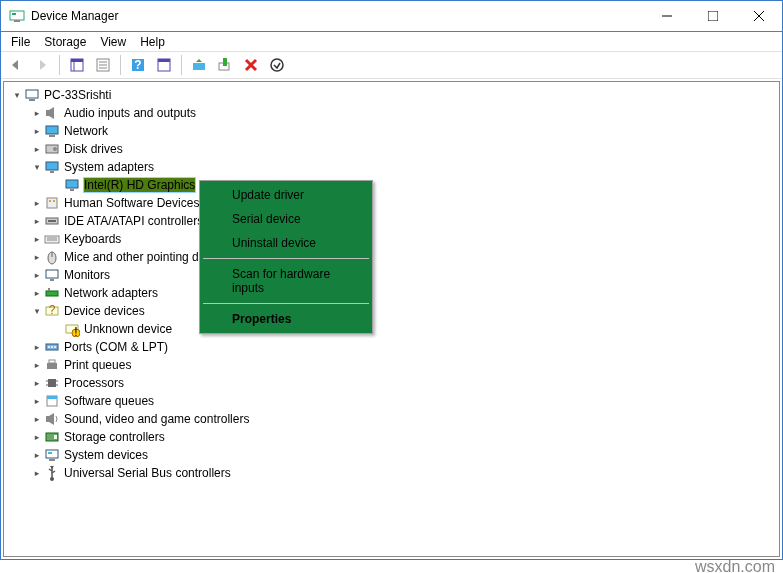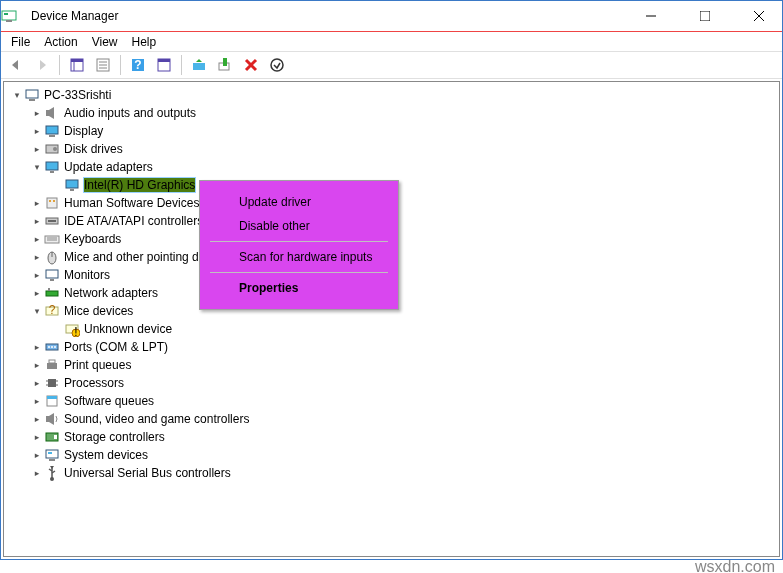--- a/index.html
+++ b/index.html
@@ -1,32 +1,32 @@
 <!DOCTYPE html>
 <html><head>
 <meta charset="utf-8">
 <style>
 * { margin: 0; padding: 0; box-sizing: border-box; font-family: "Segoe UI", Tahoma, sans-serif; font-size: 12px; }
 body { background: #fff; }
 .window { width: 783px; height: 560px; border: 1px solid #3a79c6; background: #fff; display: flex; flex-direction: column; }
-.titlebar { height: 30px; display: flex; align-items: center; padding-left: 0; background: #fff; gap: 8px; }
+.titlebar { height: 30px; display: flex; align-items: center; padding-left: 8px; background: #fff; }
 .titlebar .app-icon { width: 16px; height: 16px; margin-right: 6px; }
 .titlebar .title { flex: 1; font-size: 12px; }
 .winbtn { width: 46px; height: 30px; display: flex; align-items: center; justify-content: center; }
 .menubar { height: 20px; display: flex; gap: 14px; padding: 0 10px; align-items: center; border-top: 1px solid #ef4444; }
 .menubar span { cursor: default; }
 .toolbar { height: 28px; display: flex; align-items: center; padding: 0 4px; gap: 4px; border-top: 1px solid #e0e0e0; border-bottom: 1px solid #e0e0e0; }
 .tbtn { width: 22px; height: 22px; display: flex; align-items: center; justify-content: center; border: 1px solid transparent; }
 .tsep { width: 1px; height: 20px; background: #ccc; margin: 0 2px; }
 .content { flex: 1; border: 1px solid #888; margin: 2px; overflow: auto; padding: 4px 2px; position: relative; }
 .node { display: flex; align-items: center; height: 18px; white-space: nowrap; cursor: default; }
 .twisty { width: 14px; display: flex; align-items: center; justify-content: center; color: #555; font-size: 9px; }
 .nicon { width: 16px; height: 16px; margin-right: 4px; display: flex; align-items: center; justify-content: center; }
 .sel { background: #4d7c0f; outline: 1px solid #99d1ff; }
-.ctxmenu { position: absolute; left: 195px; top: 98px; width: 200px; background: #d946ef; border: 1px solid #a0a0a0; box-shadow: 2px 2px 3px rgba(0,0,0,.3); padding: 9px; }
+.ctxmenu { position: absolute; left: 195px; top: 98px; width: 174px; background: #15803d; border: 1px solid #a0a0a0; box-shadow: 2px 2px 3px rgba(0,0,0,.3); padding: 2px; }
 .ctxitem { padding: 5px 14px 5px 30px; cursor: default; }
 .ctxsep { height: 1px; background: #c0c0c0; margin: 3px 1px; }
 .bold { font-weight: bold; }
 .watermark { position: fixed; left: 0; right: 0; text-align: right; padding-right: 8px; top: 558px; font-size: 16px; color: #888; }
 svg { display: block; }
 </style>
 </head>
 <body>
 
 <div class="window">
@@ -52,21 +52,21 @@
     <div class="winbtn">
         <svg width="10" height="10">
           <line x1="0" y1="0" x2="10" y2="10" stroke="#000"></line>
           <line x1="10" y1="0" x2="0" y2="10" stroke="#000"></line>
         </svg>
       </div>
   </div>
 
   <div class="menubar">
     <span>File</span>
-    <span>Action</span>
+    <span>Storage</span>
     <span>View</span>
     <span>Help</span>
   </div>
 
   <div class="toolbar">
     <div class="tbtn">
         <svg width="16" height="16">
           <path d="M10 3 L4 8 L10 13 Z" fill="#888"></path>
         </svg>
       </div>
@@ -153,41 +153,41 @@
         <span>Audio inputs and outputs</span>
       </div>
       <div class="node" style="padding-left:24px">
         <span class="twisty">▸</span>
         <span class="nicon">
           <svg width="16" height="16">
             <rect x="2" y="3" width="12" height="8" fill="#4ab4e8" stroke="#357"></rect>
             <rect x="5" y="12" width="6" height="2" fill="#888"></rect>
           </svg>
         </span>
-        <span>Display</span>
+        <span>Network</span>
       </div>
       <div class="node" style="padding-left:24px">
         <span class="twisty">▸</span>
         <span class="nicon">
           <svg width="16" height="16">
             <rect x="2" y="4" width="12" height="8" fill="#ccc" stroke="#666"></rect>
             <circle cx="11" cy="8" r="2" fill="#888"></circle>
           </svg>
         </span>
         <span>Disk drives</span>
       </div>
       <div class="node" style="padding-left:24px">
         <span class="twisty">▾</span>
         <span class="nicon">
           <svg width="16" height="16">
             <rect x="2" y="3" width="12" height="8" fill="#4ab4e8" stroke="#357"></rect>
             <rect x="6" y="12" width="4" height="2" fill="#888"></rect>
           </svg>
         </span>
-        <span>Update adapters</span>
+        <span>System adapters</span>
       </div>
       <div class="node" style="padding-left:44px">
         <span class="twisty"></span>
         <span class="nicon">
           <svg width="16" height="16">
             <rect x="2" y="3" width="12" height="8" fill="#4ab4e8" stroke="#357"></rect>
             <rect x="6" y="12" width="4" height="2" fill="#888"></rect>
           </svg>
         </span>
         <span class="sel">Intel(R) HD Graphics</span>
@@ -255,21 +255,21 @@
         <span>Network adapters</span>
       </div>
       <div class="node" style="padding-left:24px">
         <span class="twisty">▾</span>
         <span class="nicon">
           <svg width="16" height="16">
             <rect x="2" y="4" width="12" height="8" fill="#ffd" stroke="#aa6"></rect>
             <text x="8" y="11" text-anchor="middle" font-size="9" fill="#a60">?</text>
           </svg>
         </span>
-        <span>Mice devices</span>
+        <span>Device devices</span>
       </div>
       <div class="node" style="padding-left:44px">
         <span class="twisty"></span>
         <span class="nicon">
           <svg width="16" height="16">
             <rect x="2" y="4" width="12" height="8" fill="#ffd" stroke="#aa6"></rect>
             <circle cx="12" cy="12" r="4" fill="#ffcc00" stroke="#a60"></circle>
             <text x="12" y="15" text-anchor="middle" font-size="7" fill="#000">!</text>
           </svg>
         </span>
@@ -360,21 +360,22 @@
             <circle cx="8" cy="14" r="2" fill="#555"></circle>
             <path d="M8 6 L5 4 M8 8 L11 6" stroke="#555" stroke-width="1.5"></path>
             <path d="M6 1 L10 1 L8 4 Z" fill="#555"></path>
           </svg>
         </span>
         <span>Universal Serial Bus controllers</span>
       </div>
 
     <div class="ctxmenu">
       <div class="ctxitem">Update driver</div>
-      <div class="ctxitem">Disable other</div>
+      <div class="ctxitem">Serial device</div>
+      <div class="ctxitem">Uninstall device</div>
       <div class="ctxsep"></div>
       <div class="ctxitem">Scan for hardware inputs</div>
       <div class="ctxsep"></div>
       <div class="ctxitem bold">Properties</div>
     </div>
   </div>
 </div>
 <div class="watermark">wsxdn.com</div>
 
 </body></html>

